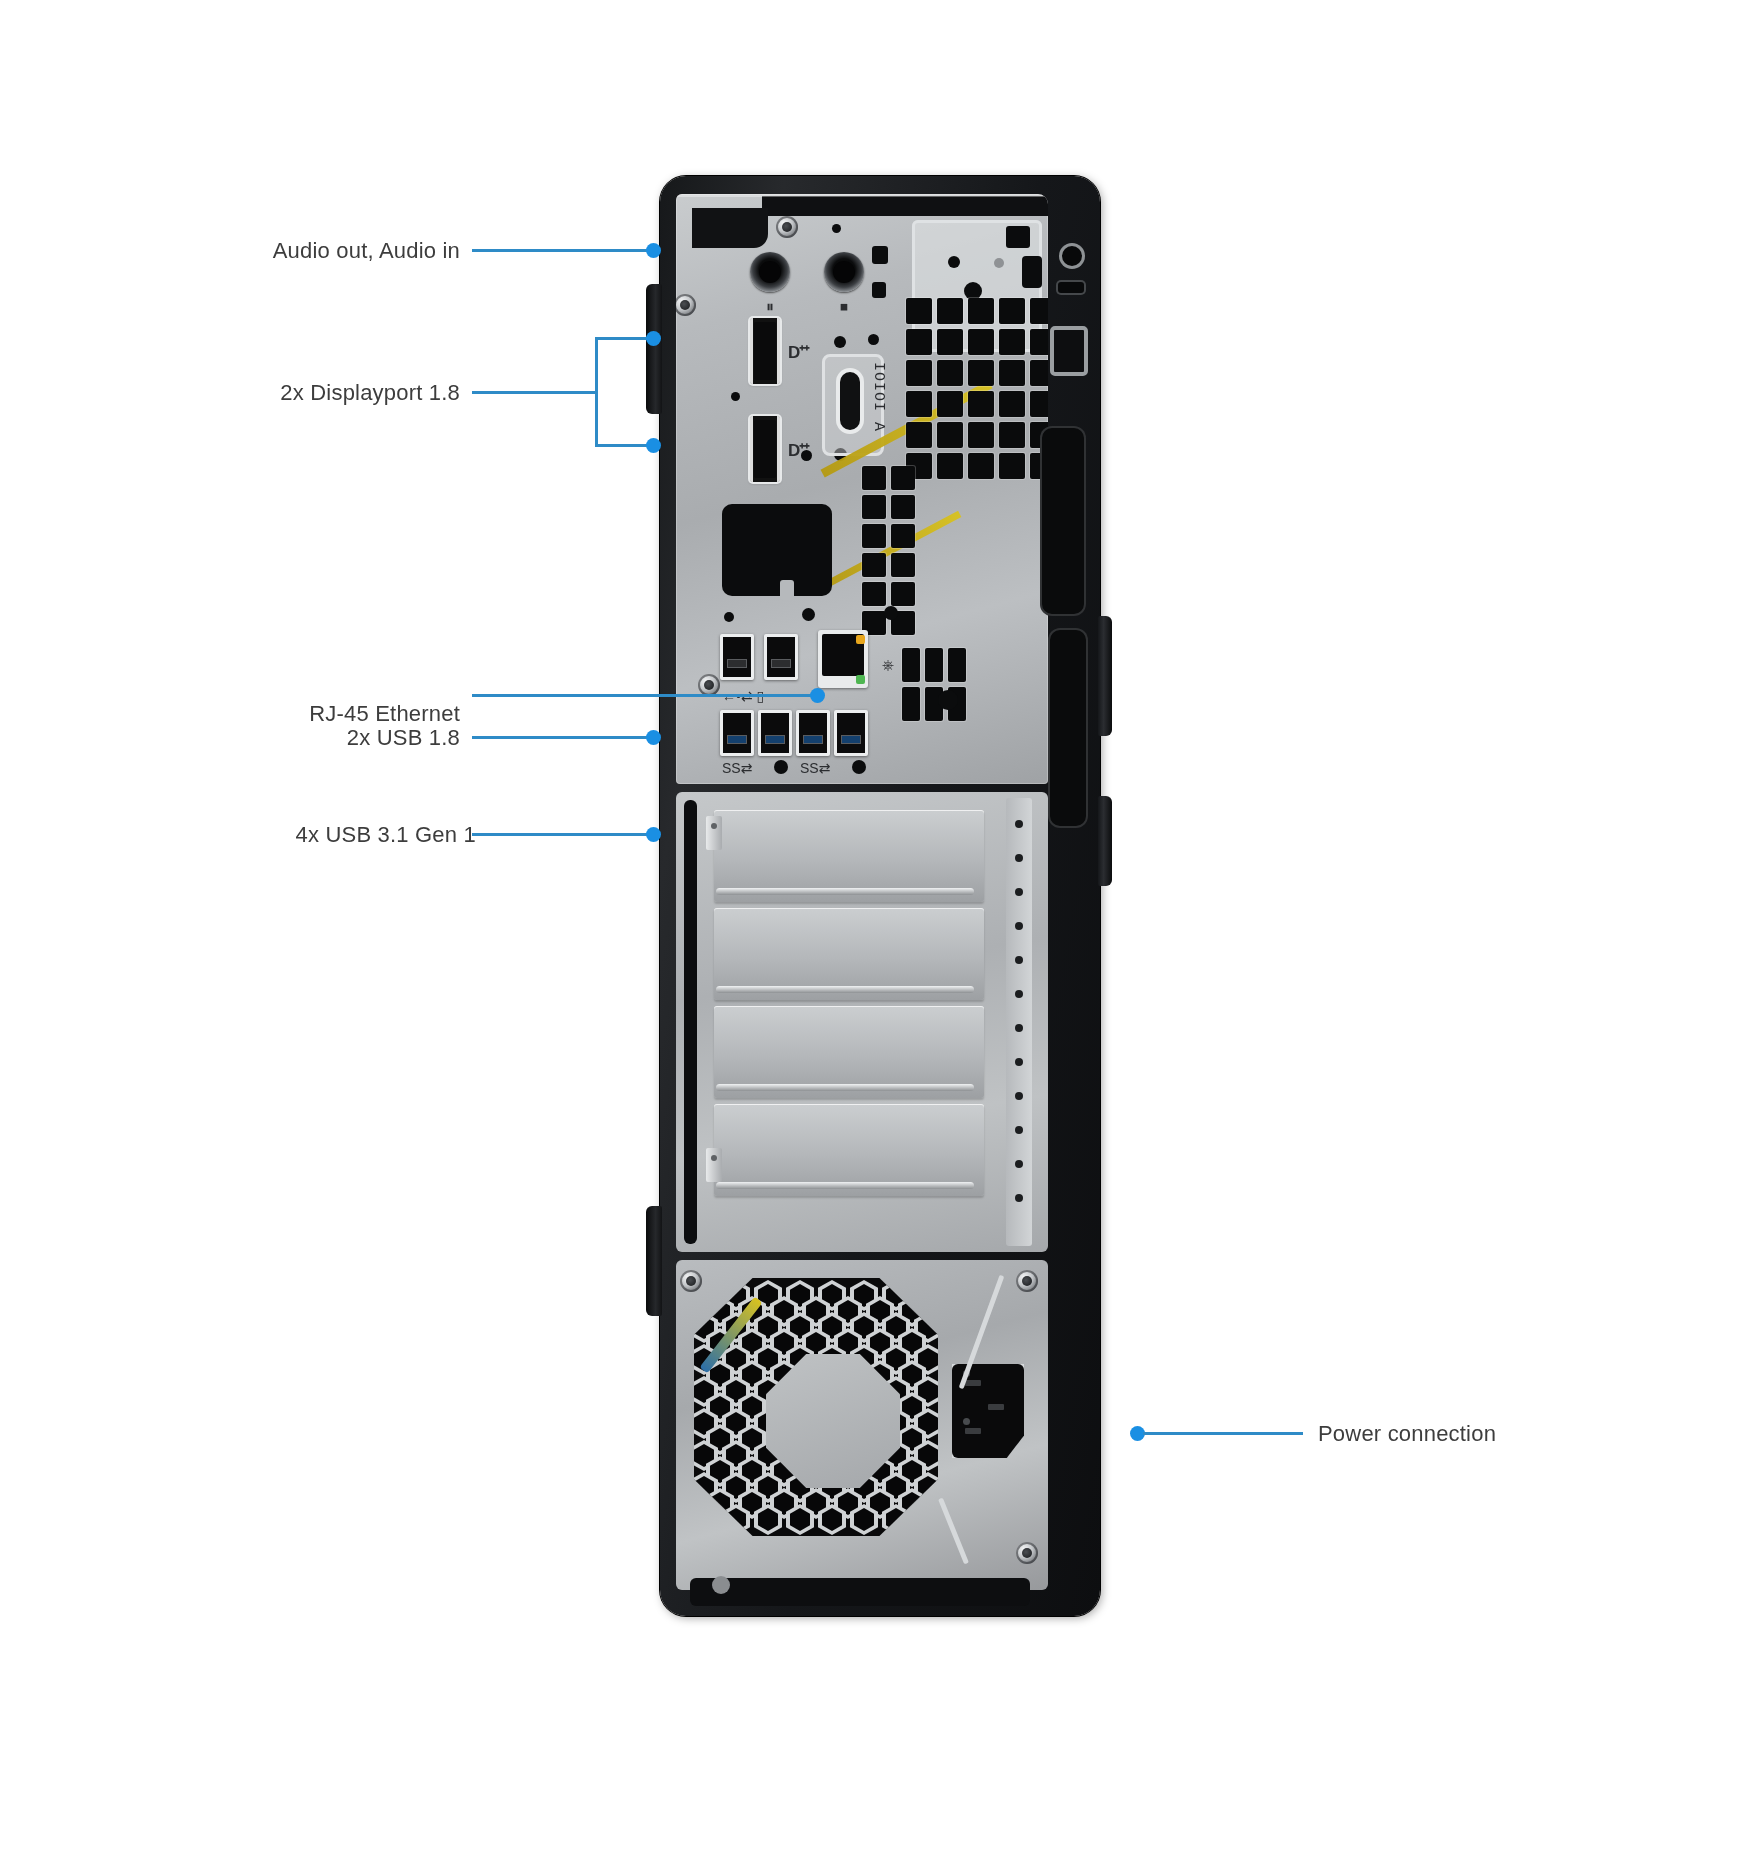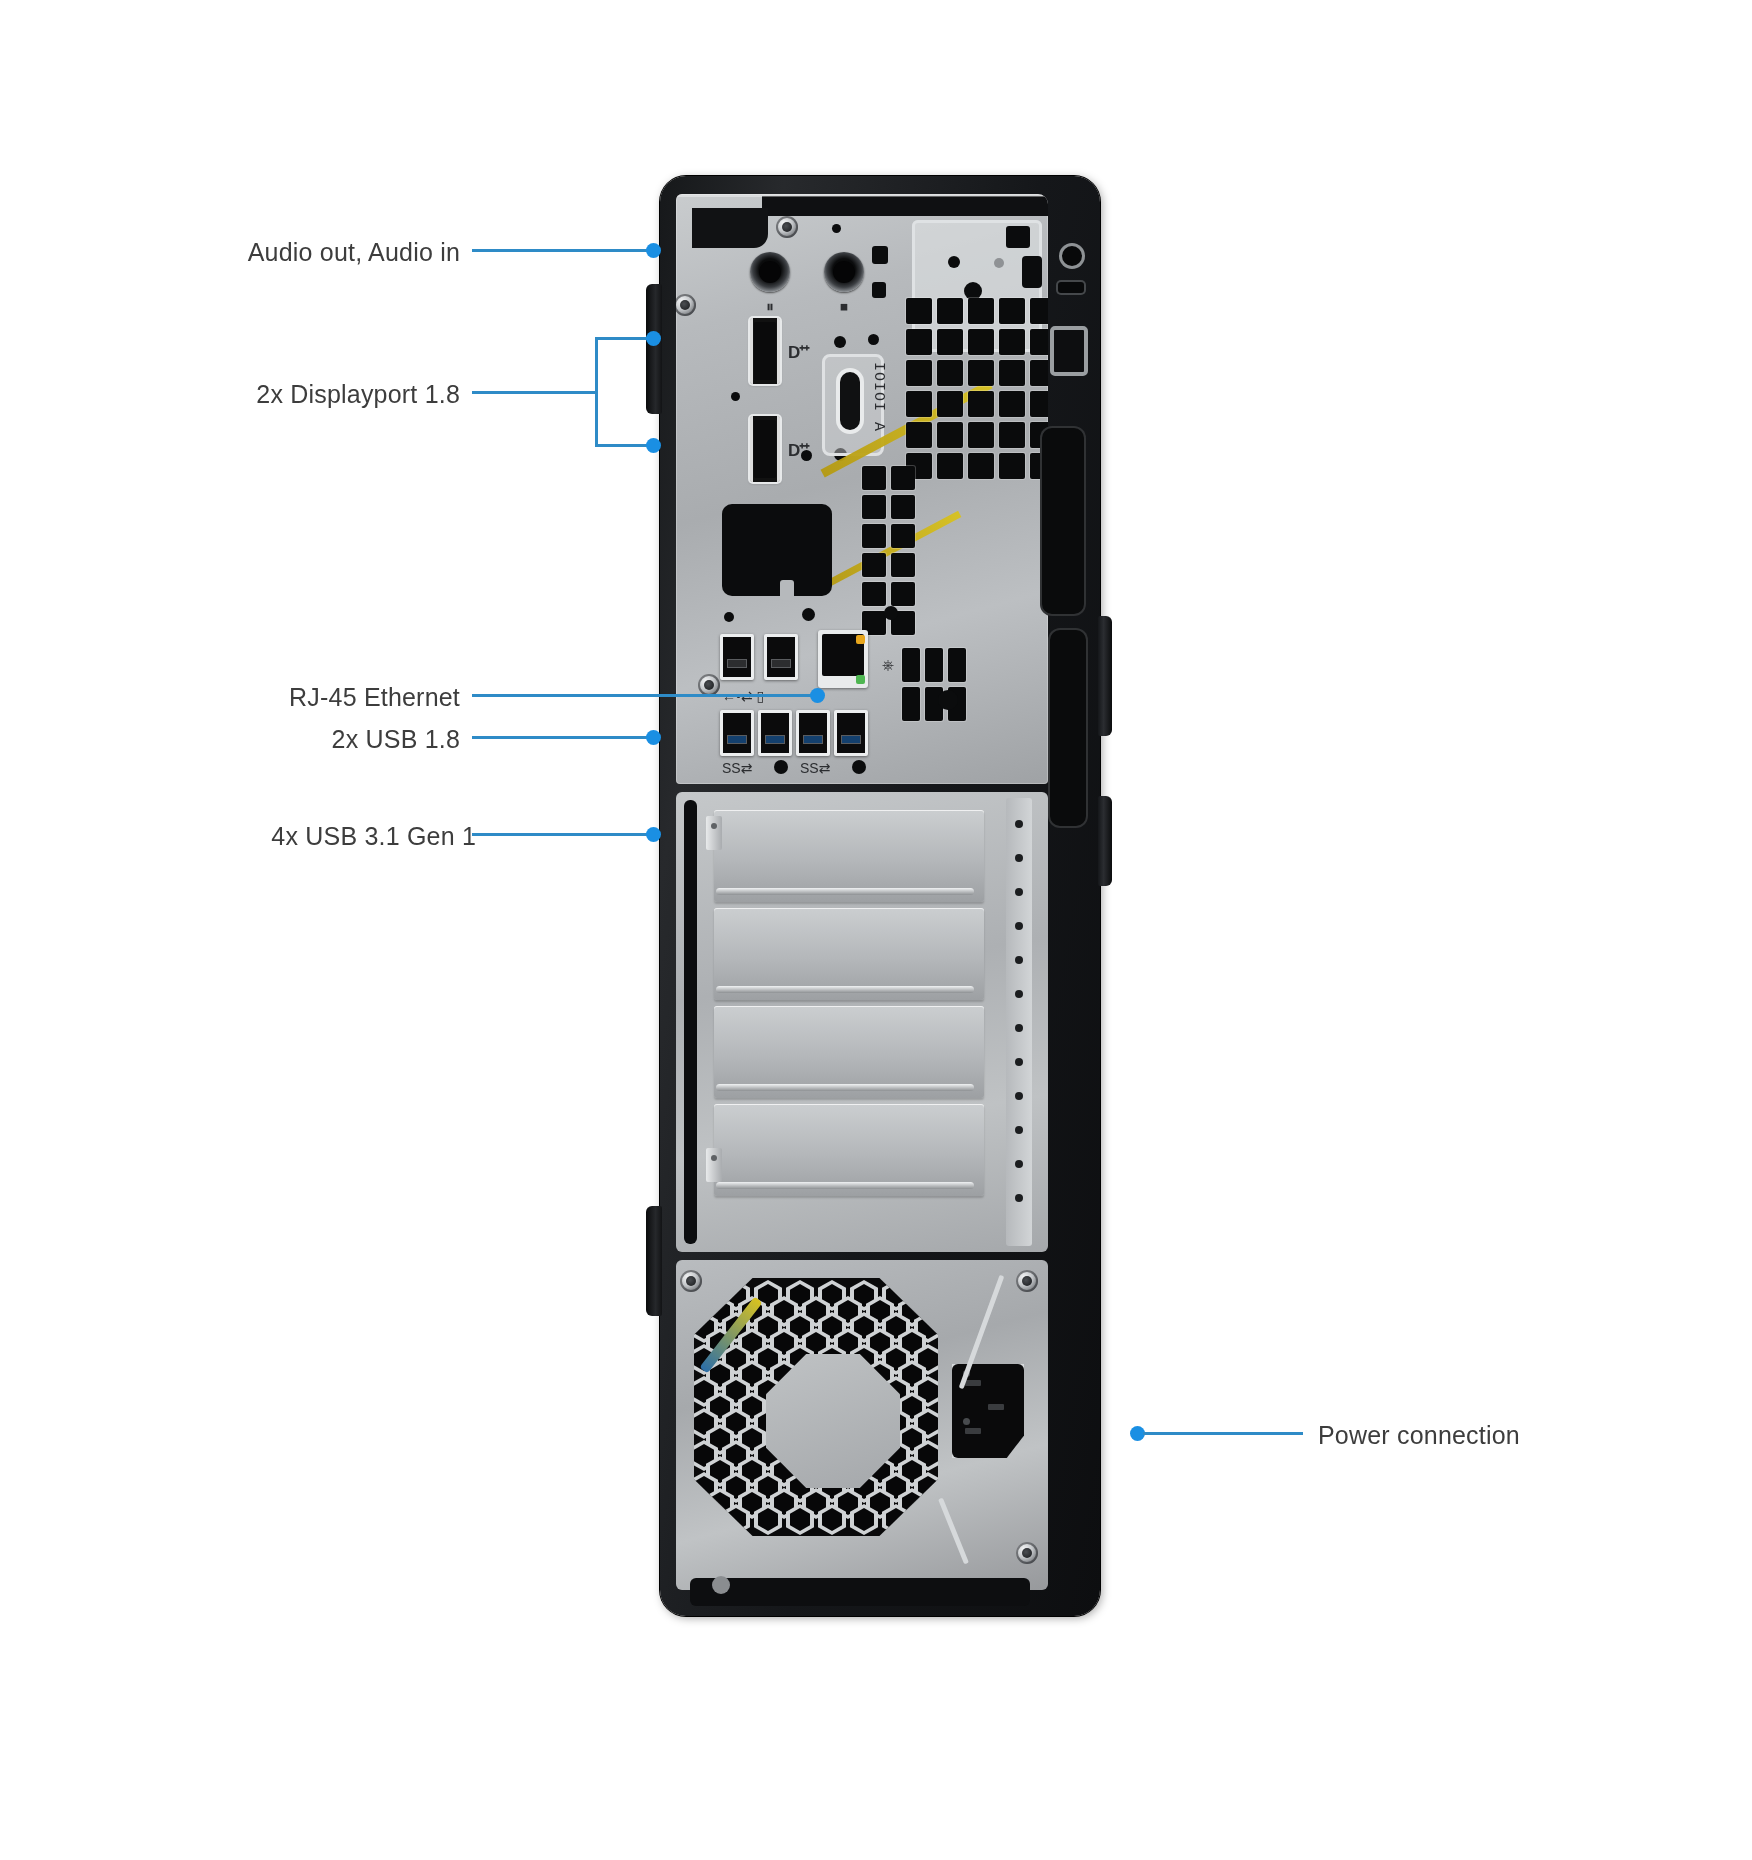--- a/index.html
+++ b/index.html
@@ -18,21 +18,21 @@
 
   .stage {
     position: absolute;
     inset: 0;
   }
 
   
   .callout-label {
     position: absolute;
     color: #3d3d3d;
-    font-size: 25px;
+    font-size: 22px;
     font-weight: 400;
     letter-spacing: 0.2px;
     white-space: nowrap;
     line-height: 1;
   }
   .callout-label.right-align { text-align: right; transform: translateX(-100%); }
 
   
   .leader {
     position: absolute;
@@ -857,21 +857,21 @@
   <div class="leader-dot" style="left:646px; top:243px;"></div>
 
   <div class="callout-label right-align" style="left:460px; top:382px;">2x Displayport 1.8</div>
   <div class="leader" style="left:472px; top:391px; width:126px;"></div>
   <div class="leader-v" style="left:595px; top:337px; height:110px;"></div>
   <div class="leader" style="left:595px; top:337px; width:56px;"></div>
   <div class="leader" style="left:595px; top:444px; width:56px;"></div>
   <div class="leader-dot" style="left:646px; top:331px;"></div>
   <div class="leader-dot" style="left:646px; top:438px;"></div>
 
-  <div class="callout-label right-align" style="left:460px; top:685px;">RJ-45 Ethernet</div>
+  <div class="callout-label right-align" style="left:460px; top:703px;">RJ-45 Ethernet</div>
   <div class="leader" style="left:472px; top:694px; width:342px;"></div>
   <div class="leader-dot" style="left:810px; top:688px;"></div>
 
   <div class="callout-label right-align" style="left:460px; top:727px;">2x USB 1.8</div>
   <div class="leader" style="left:472px; top:736px; width:180px;"></div>
   <div class="leader-dot" style="left:646px; top:730px;"></div>
 
   <div class="callout-label right-align" style="left:476px; top:824px;">4x USB 3.1 Gen 1</div>
   <div class="leader" style="left:472px; top:833px; width:180px;"></div>
   <div class="leader-dot" style="left:646px; top:827px;"></div>

